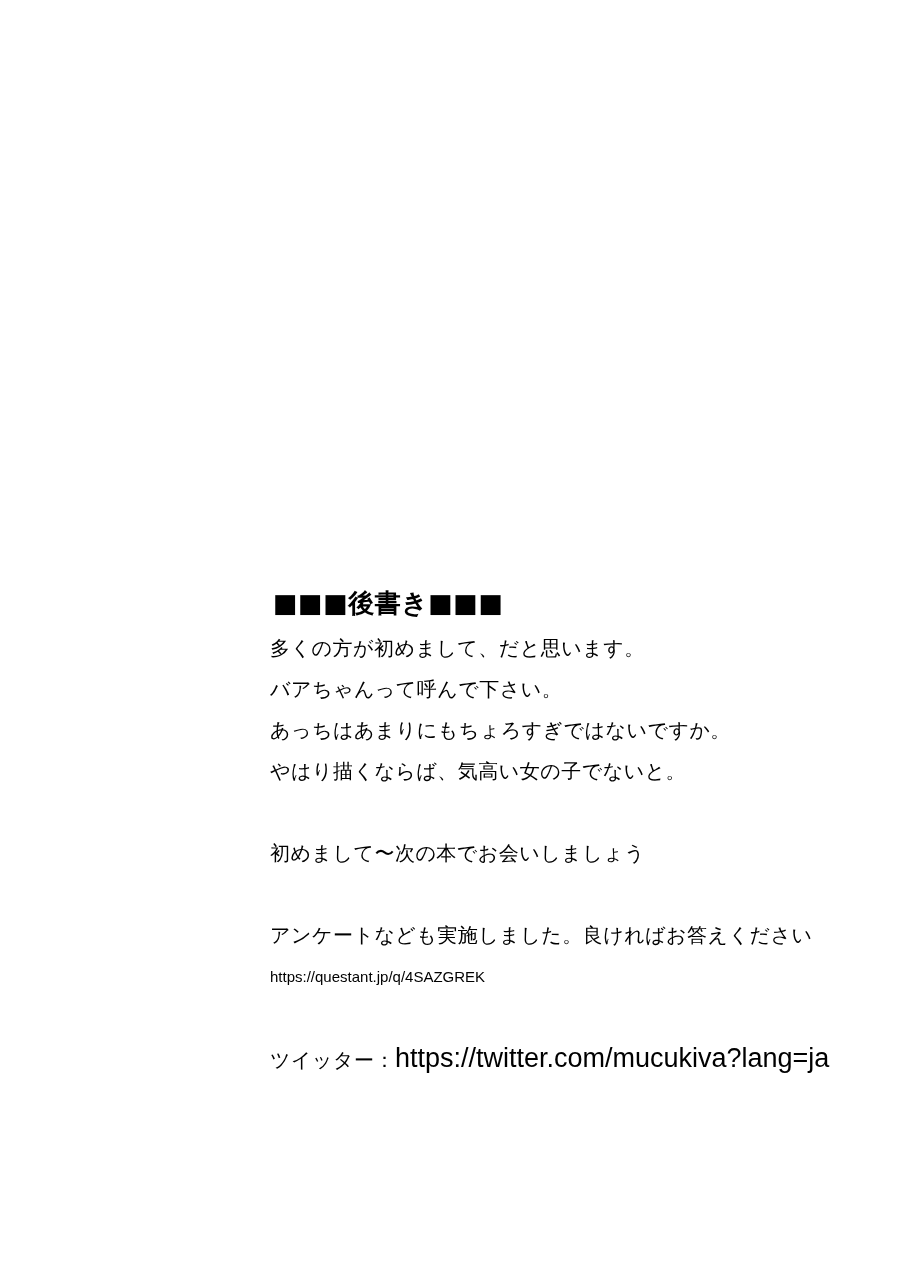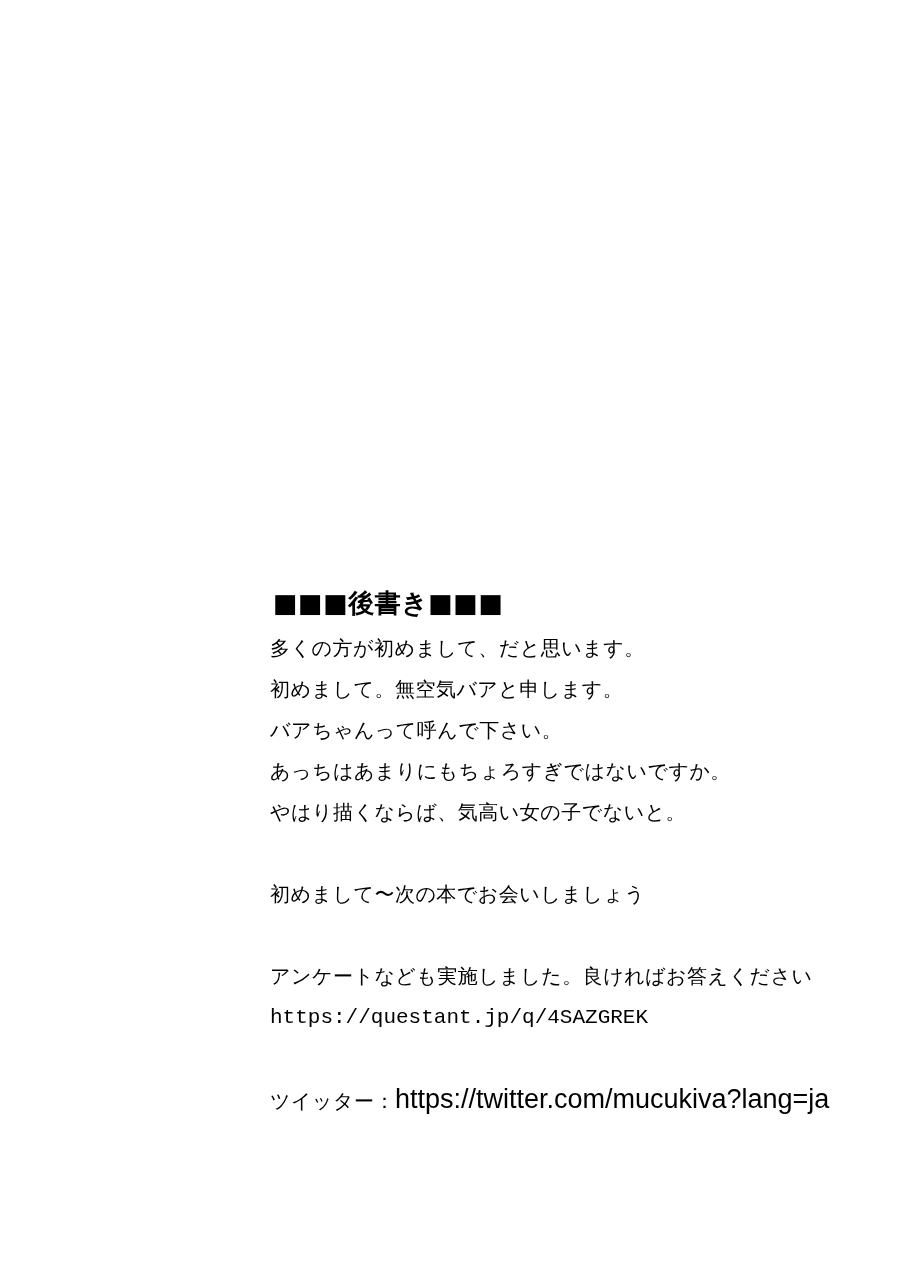--- a/index.html
+++ b/index.html
@@ -33,40 +33,39 @@
     margin: 12px;
     font-size: 20px;
     line-height: 29px;
     letter-spacing: 0.5px;
     white-space: nowrap;
   }
   .blank-line {
     height: 29px;
   }
   .url-line {
-    font-family: Liberation Mono, monospace;
-    font-size: 21px;
+    font-family: Liberation Sans, sans-serif;
+    font-size: 15px;
     letter-spacing: 0px;
   }
   .url-inline {
     font-family: "Liberation Sans", "DejaVu Sans", sans-serif;
     font-size: 27px;
     letter-spacing: 0px;
   }
 </style>
 </head>
 <body>
 
 <div class="page">
   <div class="text-block">
 
     <h1 class="heading">■■■後書き■■■</h1>
 
     <p class="line">多くの方が初めまして、だと思います。</p>
-    <p class="line">初めまして。無空気バアと申します。</p>
     <p class="line">バアちゃんって呼んで下さい。</p>
     <p class="line">あっちはあまりにもちょろすぎではないですか。</p>
     <p class="line">やはり描くならば、気高い女の子でないと。</p>
 
     <div class="blank-line"></div>
 
     <p class="line">初めまして〜次の本でお会いしましょう</p>
 
     <div class="blank-line"></div>
 

